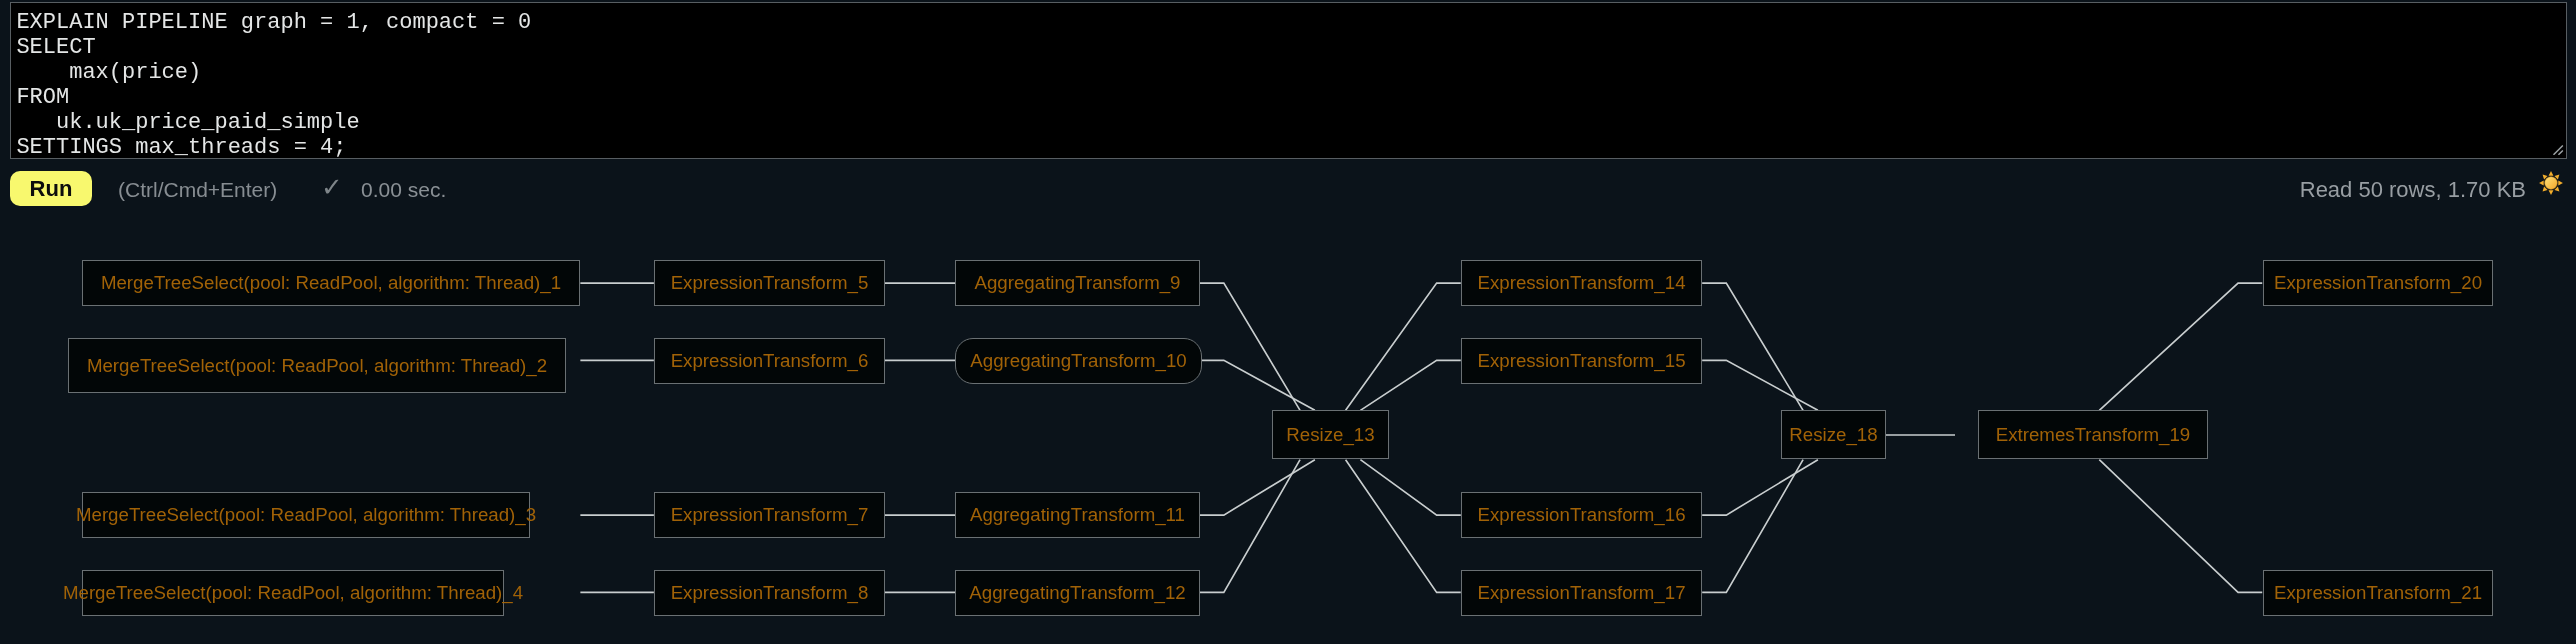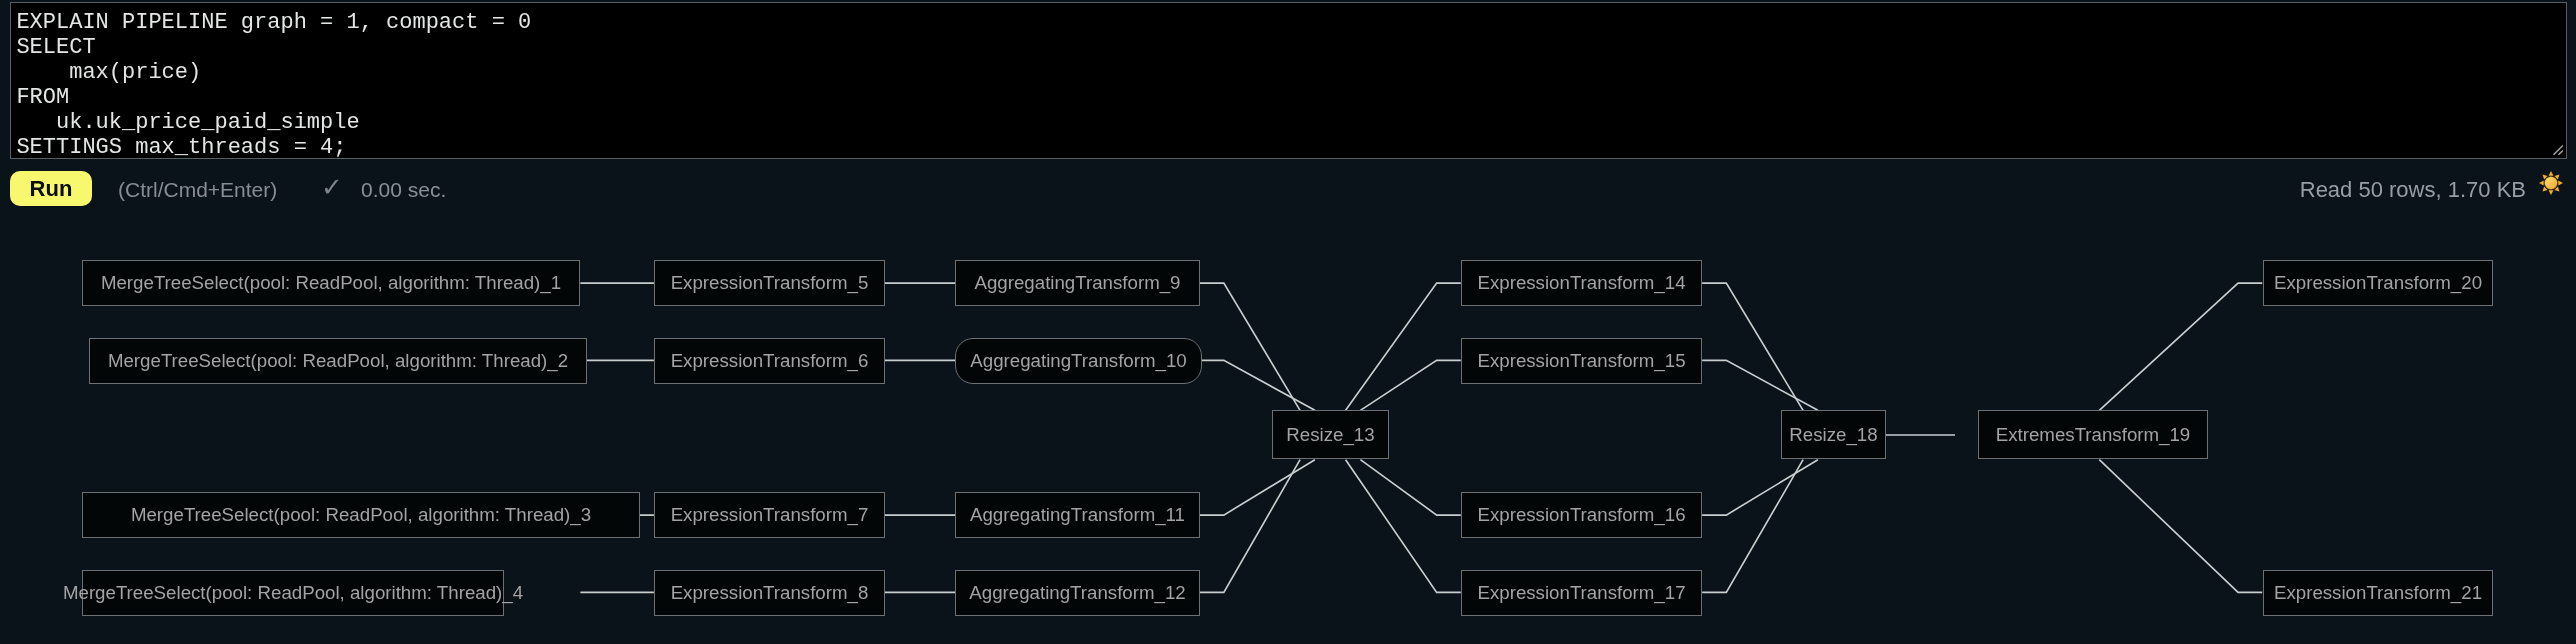--- a/index.html
+++ b/index.html
@@ -36,21 +36,21 @@
   .elapsed{position:absolute;left:361px;top:17.6px;font-size:21px;color:#8a9095;}
   .stats{position:absolute;right:50px;top:16.5px;font-size:22px;color:#989ea3;}
   .sun{position:absolute;right:12px;top:10px;width:26px;height:26px;cursor:pointer;}
   
   .graph{position:absolute;left:0;top:0;width:2576px;height:644px;pointer-events:none;}
   .graph svg.edges{position:absolute;left:0;top:0;}
   .node{
     position:absolute;box-sizing:border-box;
     background:var(--node-fill,#020607);
     border:1.6px solid var(--node-border,#6a7073);
-    color:#a3a3a3;font-size:18.7px;white-space:nowrap;
+    color:#a16207;font-size:18.7px;white-space:nowrap;
     display:flex;align-items:center;justify-content:center;
   }
 </style>
 </head>
 <body>
 
 <div class="editor">
   <pre>EXPLAIN PIPELINE graph = 1, compact = 0
 SELECT
     max(price)
@@ -112,22 +112,22 @@
       <polyline points="2452,838 2618,1080 2662,1080" fill="none" stroke="#c9cecf" stroke-width="3"></polyline>
       <polyline points="3102,516 3146,516 3286,748" fill="none" stroke="#c9cecf" stroke-width="3"></polyline>
       <polyline points="3102,657 3146,657 3313,748" fill="none" stroke="#c9cecf" stroke-width="3"></polyline>
       <polyline points="3102,939 3146,939 3313,838" fill="none" stroke="#c9cecf" stroke-width="3"></polyline>
       <polyline points="3102,1080 3146,1080 3286,838" fill="none" stroke="#c9cecf" stroke-width="3"></polyline>
       <polyline points="3437,793 3563,793" fill="none" stroke="#c9cecf" stroke-width="3"></polyline>
       <polyline points="3826,748 4079,516 4123,516" fill="none" stroke="#c9cecf" stroke-width="3"></polyline>
       <polyline points="3826,838 4079,1080 4123,1080" fill="none" stroke="#c9cecf" stroke-width="3"></polyline>
     </svg>
 <div class="node" style="left: 82px; top: 260px; width: 498px; height: 46px;">MergeTreeSelect(pool: ReadPool, algorithm: Thread)_1</div>
-    <div class="node" style="left: 89px; top: 338px; width: 498px; height: 46px;">MergeTreeSelect(pool: ReadPool, algorithm: Thread)_2</div>
-    <div class="node" style="left: 82px; top: 492px; width: 558px; height: 46px;">MergeTreeSelect(pool: ReadPool, algorithm: Thread)_3</div>
+    <div class="node" style="left: 68px; top: 338px; width: 498px; height: 55px;">MergeTreeSelect(pool: ReadPool, algorithm: Thread)_2</div>
+    <div class="node" style="left: 82px; top: 492px; width: 448px; height: 46px;">MergeTreeSelect(pool: ReadPool, algorithm: Thread)_3</div>
     <div class="node" style="left: 82px; top: 570px; width: 422px; height: 46px;">MergeTreeSelect(pool: ReadPool, algorithm: Thread)_4</div>
     <div class="node" style="left: 654px; top: 260px; width: 231px; height: 46px;">ExpressionTransform_5</div>
     <div class="node" style="left: 654px; top: 338px; width: 231px; height: 46px;">ExpressionTransform_6</div>
     <div class="node" style="left: 654px; top: 492px; width: 231px; height: 46px;">ExpressionTransform_7</div>
     <div class="node" style="left: 654px; top: 570px; width: 231px; height: 46px;">ExpressionTransform_8</div>
     <div class="node" style="left: 955px; top: 260px; width: 245px; height: 46px;">AggregatingTransform_9</div>
     <div class="node" style="left: 955px; top: 338px; width: 247px; height: 46px; border-radius: 18px;">AggregatingTransform_10</div>
     <div class="node" style="left: 955px; top: 492px; width: 245px; height: 46px;">AggregatingTransform_11</div>
     <div class="node" style="left: 955px; top: 570px; width: 245px; height: 46px;">AggregatingTransform_12</div>
     <div class="node" style="left: 1272px; top: 410px; width: 117px; height: 49px;">Resize_13</div>

